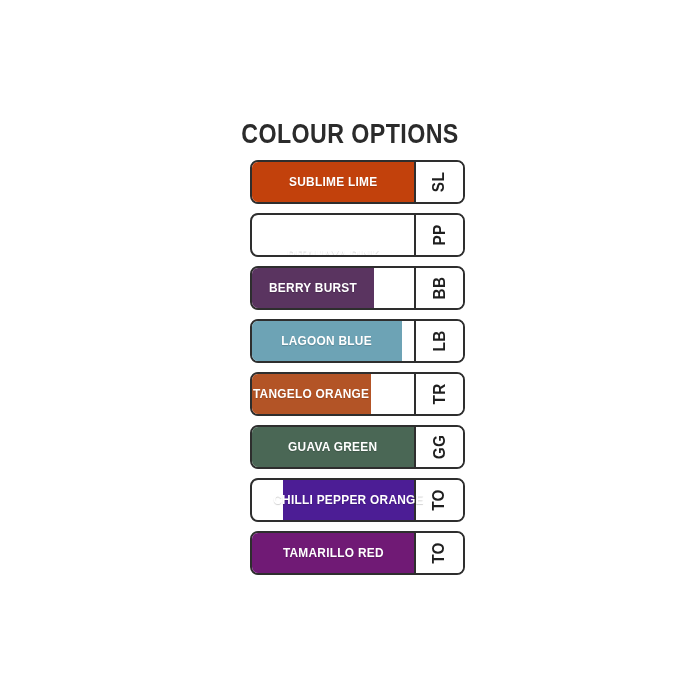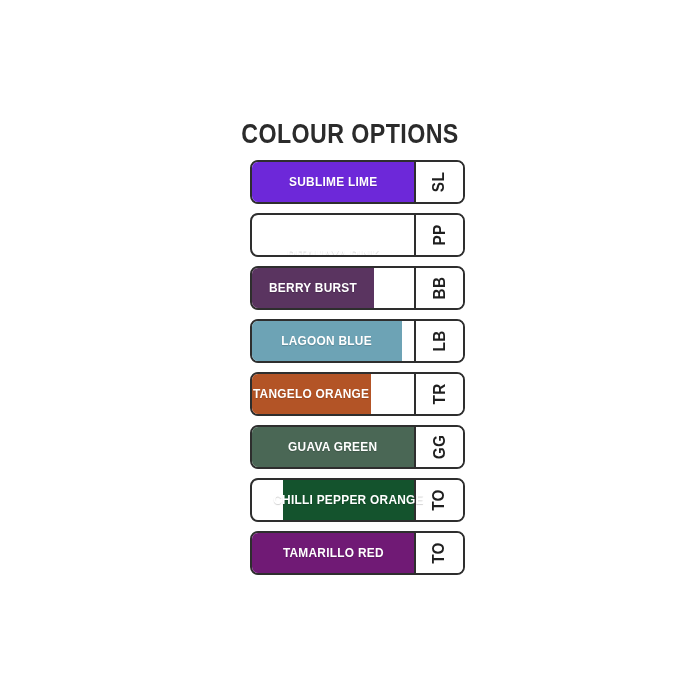--- a/index.html
+++ b/index.html
@@ -110,21 +110,21 @@
 </style>
 </head>
 <body>
 
 <div id="canvas">
 
   <div class="panel-title">COLOUR OPTIONS</div>
 
   <div class="swatch-list">
       <div class="swatch-row" style="border-color: rgb(46, 46, 46);">
-        <div class="swatch-colour" style="background: #6d28d9;">
+        <div class="swatch-colour" style="background: #c2410c;">
           <span class="swatch-name" style="color: rgb(255, 255, 255);">SUBLIME LIME</span>
         </div>
         <div class="swatch-code-panel" style="background: rgb(255, 255, 255); border-left-color: rgb(46, 46, 46);">
           <span class="swatch-code" style="color: rgb(31, 31, 31);">SL</span>
         </div>
       </div>
       <div class="swatch-row" style="border-color: rgb(46, 46, 46);">
         <div class="swatch-colour" style="background: rgb(169, 88, 154); margin-top: 40px;">
           <span class="swatch-name" style="color: rgb(255, 255, 255);">PITAHAYA PINK</span>
         </div>
@@ -158,21 +158,21 @@
       </div>
       <div class="swatch-row" style="border-color: rgb(46, 46, 46);">
         <div class="swatch-colour" style="background: rgb(74, 103, 85);">
           <span class="swatch-name" style="color: rgb(255, 255, 255);">GUAVA GREEN</span>
         </div>
         <div class="swatch-code-panel" style="background: rgb(255, 255, 255); border-left-color: rgb(46, 46, 46);">
           <span class="swatch-code" style="color: rgb(31, 31, 31);">GG</span>
         </div>
       </div>
       <div class="swatch-row" style="border-color: rgb(46, 46, 46);">
-        <div class="swatch-colour" style="background: #14532d; margin-left: 31px;">
+        <div class="swatch-colour" style="background: #4c1d95; margin-left: 31px;">
           <span class="swatch-name" style="color: rgb(255, 255, 255);">CHILLI PEPPER ORANGE</span>
         </div>
         <div class="swatch-code-panel" style="background: rgb(255, 255, 255); border-left-color: rgb(46, 46, 46);">
           <span class="swatch-code" style="color: rgb(31, 31, 31);">TO</span>
         </div>
       </div>
       <div class="swatch-row" style="border-color: rgb(46, 46, 46);">
         <div class="swatch-colour" style="background: #701a75;">
           <span class="swatch-name" style="color: rgb(255, 255, 255);">TAMARILLO RED</span>
         </div>

